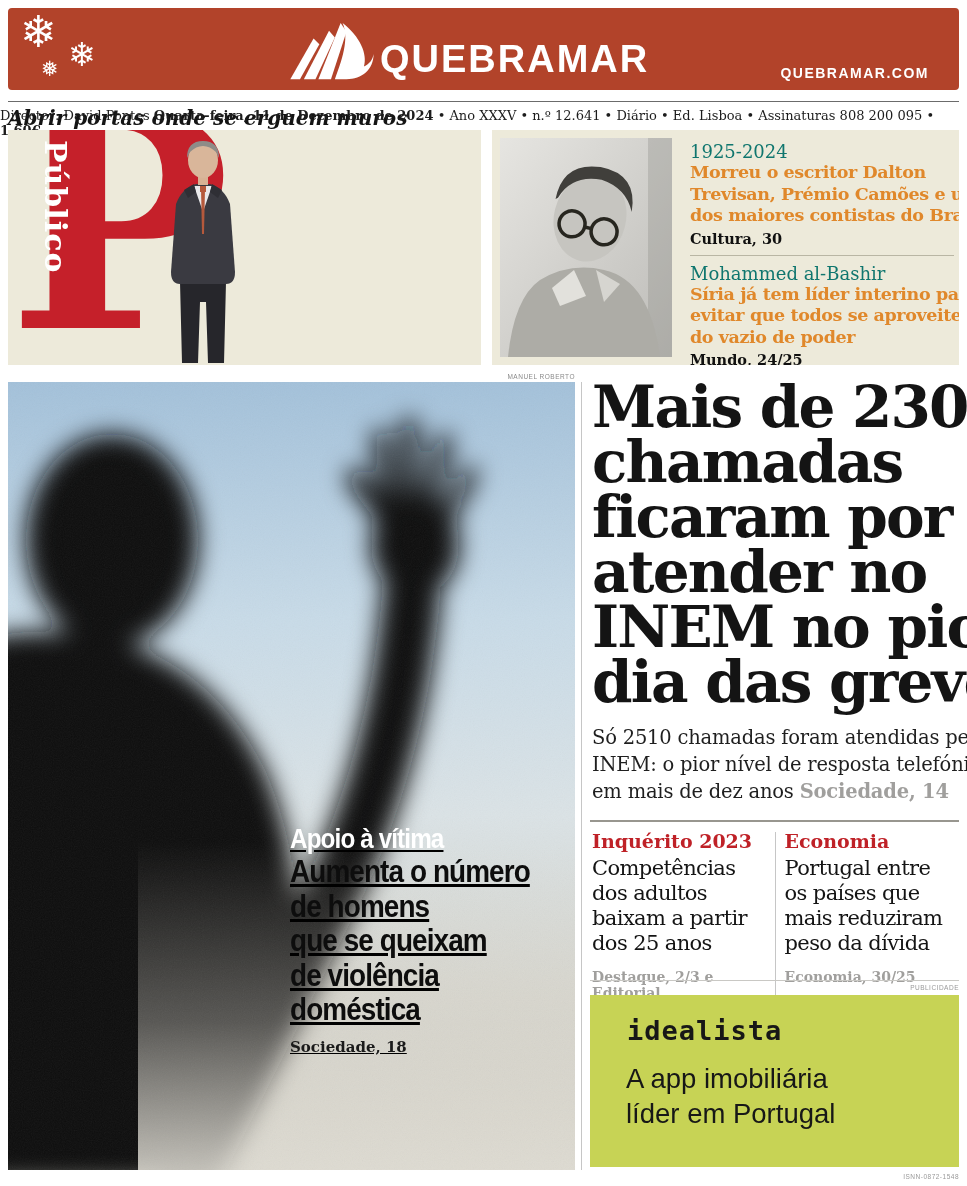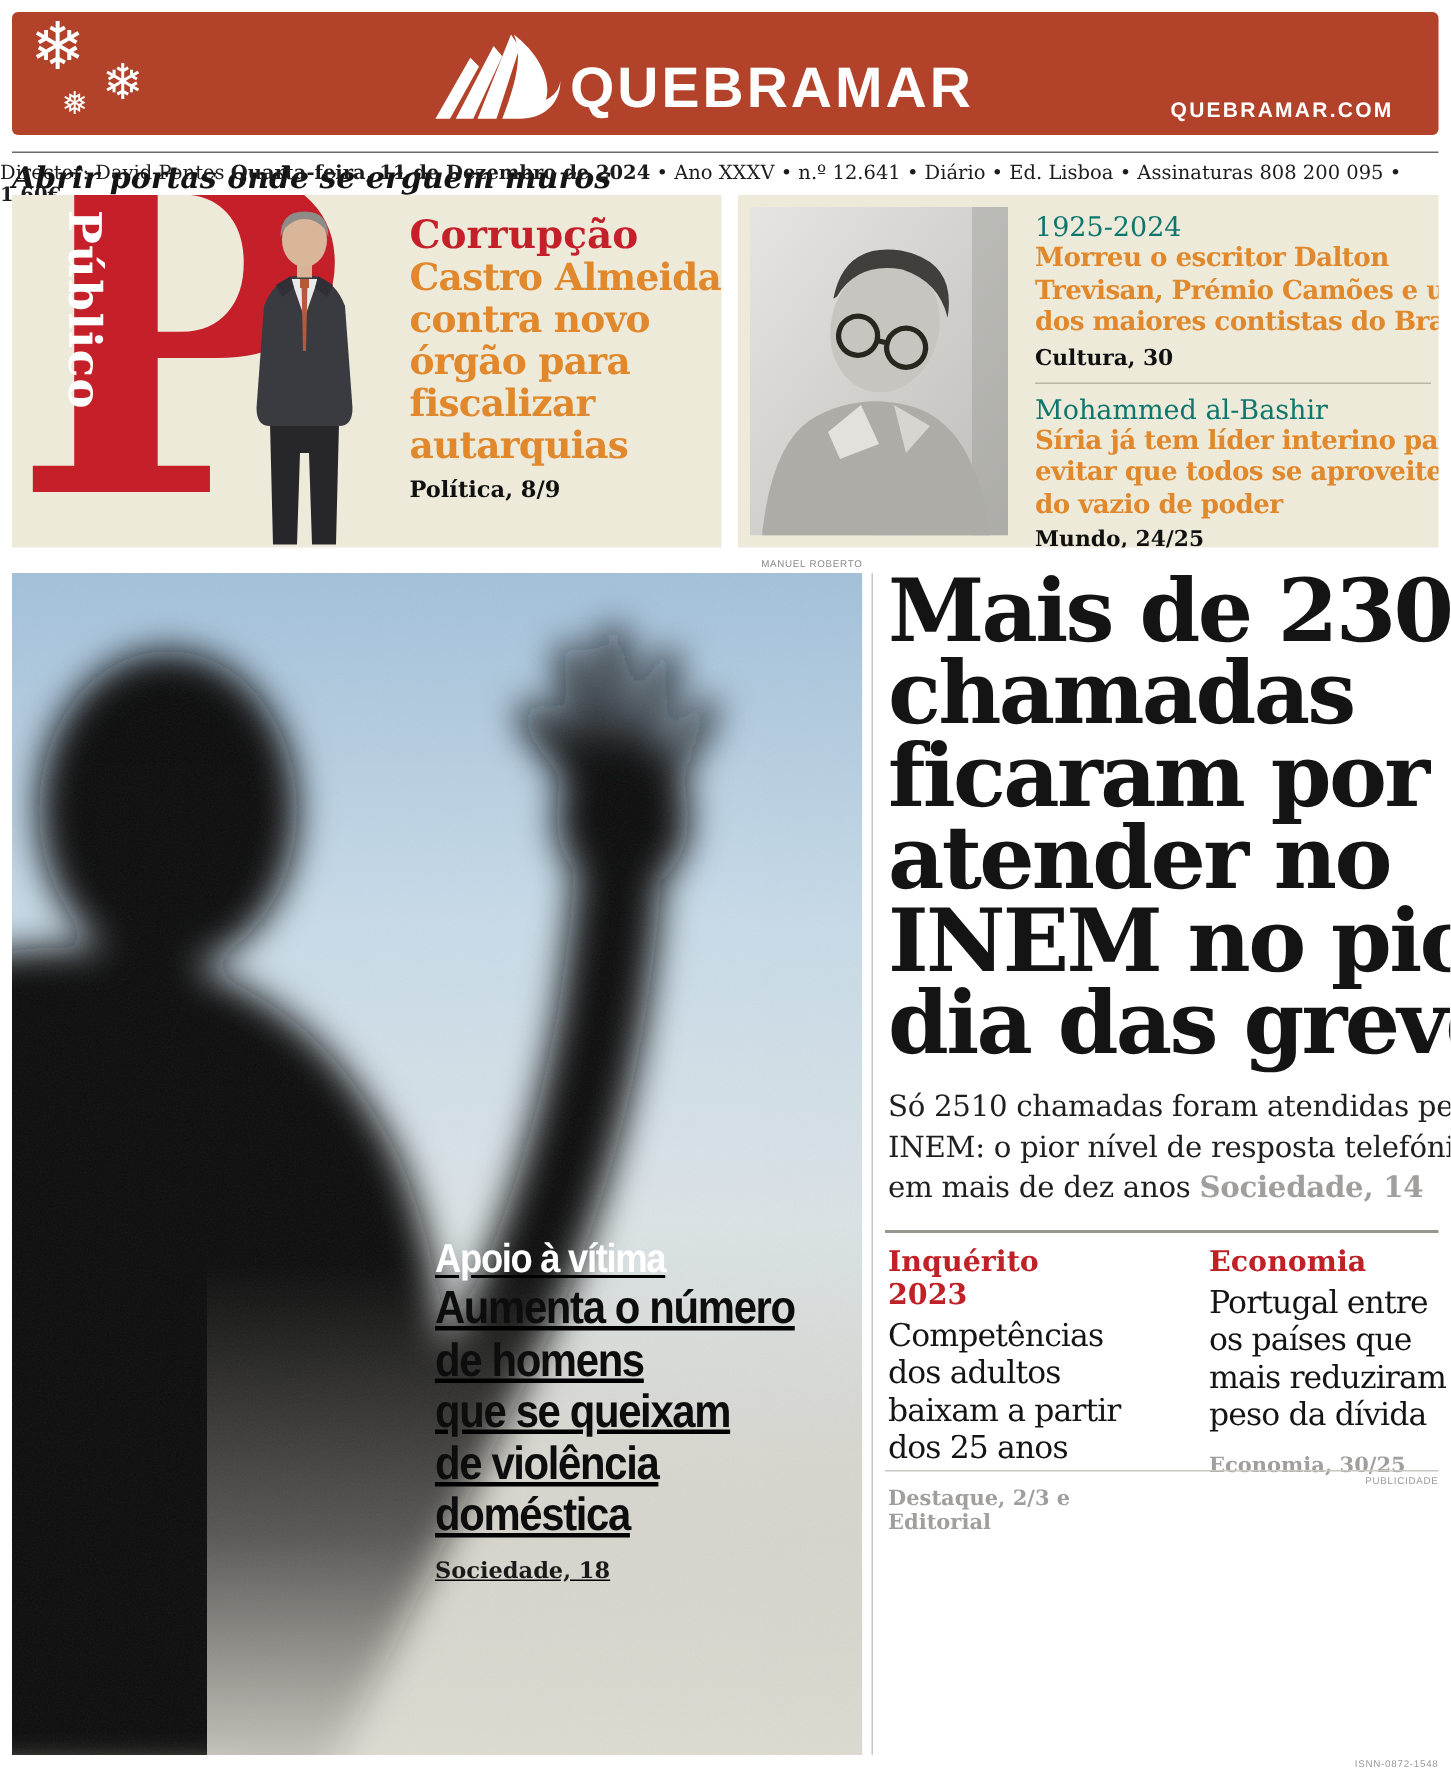--- a/index.html
+++ b/index.html
@@ -66,21 +66,21 @@
   #vrule { position:absolute; left:581px; top:382px; width:1px; height:788px; background:#c6c6c6; }
 
   
   #lead-hl { position:absolute; left:592px; top:380px; width:370px; font-weight:800; font-size:58px;
              line-height:55px; letter-spacing:-1.8px; color:#141414; }
   #lead-sub { position:absolute; left:592px; top:724px; width:370px; font-size:19.5px; line-height:27px;
               letter-spacing:-0.2px; color:#1f1f1f; }
   #lead-sub .secref { font-weight:bold; color:#a09f9d; }
 
   #hr1 { position:absolute; left:590px; top:820px; width:369px; height:2px; background:#98968f; }
-  #teasers { position:absolute; left:592px; top:830px; width:367px; display:flex;gap:21px; }
+  #teasers { position:absolute; left:592px; top:830px; width:367px; display:flex; }
   .tcol { width:178px; }
   .tdiv { width:1px; background:#c6c6c6; margin:2px 9px 0 8px; }
   .tkicker { font-weight:bold; font-size:19px; line-height:22px; color:#bf2127; }
   .thl { font-weight:normal; font-size:21px; line-height:25px; letter-spacing:-0.6px; color:#141414; margin-top:4px; }
   .tref { font-weight:bold; font-size:14px; color:#a09f9d; margin-top:13px; }
   #hr2 { position:absolute; left:590px; top:980px; width:369px; height:1px; background:#c9c8c4; }
   #publabel { position:absolute; right:8px; top:984px; font-family:"Liberation Sans",sans-serif;
               font-size:6.5px; letter-spacing:0.5px; color:#999999; }
 
   
@@ -125,29 +125,20 @@
       <path d="M40 72 Q46 56 60 52 L74 52 Q88 56 94 72 L99 140 Q99 152 90 152 L44 152 Q35 152 35 140 Z" fill="#3a3a41"></path>
       <path d="M58 54 L67 80 L76 54 Z" fill="#e9e9eb"></path>
       <path d="M65 56 L69 56 L68 102 L66 102 Z" fill="#b5593c"></path>
       <rect x="64" y="54" width="6" height="6" fill="#b5593c"></rect>
       <path d="M48 58 L58 52 L60 60 L52 66 Z" fill="#2f2f35"></path>
       <path d="M86 58 L76 52 L74 60 L82 66 Z" fill="#2f2f35"></path>
       <rect x="62" y="40" width="10" height="13" fill="#d7b294"></rect>
       <ellipse cx="67" cy="28" rx="15" ry="18" fill="#d9b69a"></ellipse>
       <path d="M51 26 Q51 9 67 9 Q83 9 83 26 L80 20 Q74 14 67 14 Q60 14 54 20 Z" fill="#8e8c88"></path>
     </svg>
-    <div id="story-left">
-      <div class="kicker-big">Corrupção</div>
-      <div class="hl pre">Castro Almeida
-contra novo
-órgão para
-fiscalizar
-autarquias</div>
-      <div class="sec-black">Política, 8/9</div>
-    </div>
   </div>
 
   <div class="cream" id="cream-right">
     <svg id="dalton" width="172" height="219" viewBox="0 0 172 219">
       <defs>
         <linearGradient id="dg" x1="0" y1="0" x2="1" y2="1">
           <stop offset="0" stop-color="#e6e5e1"></stop>
             <stop offset="1" stop-color="#bdbcb8"></stop>
         </linearGradient>
       </defs>
@@ -265,15 +256,20 @@
       <div class="thl pre">Portugal entre
 os países que
 mais reduziram
 peso da dívida</div>
       <div class="tref">Economia, 30/25</div>
     </div>
   </div>
   <div id="hr2"></div>
 
   <div id="publabel">PUBLICIDADE</div>
+  <div id="ad">
+    <div id="ad-brand">idealista</div>
+    <div id="ad-tag" class="pre">A app imobiliária
+líder em Portugal</div>
+  </div>
   <div id="issn">ISNN-0872-1548</div>
 
 </div>
 
 </body></html>

